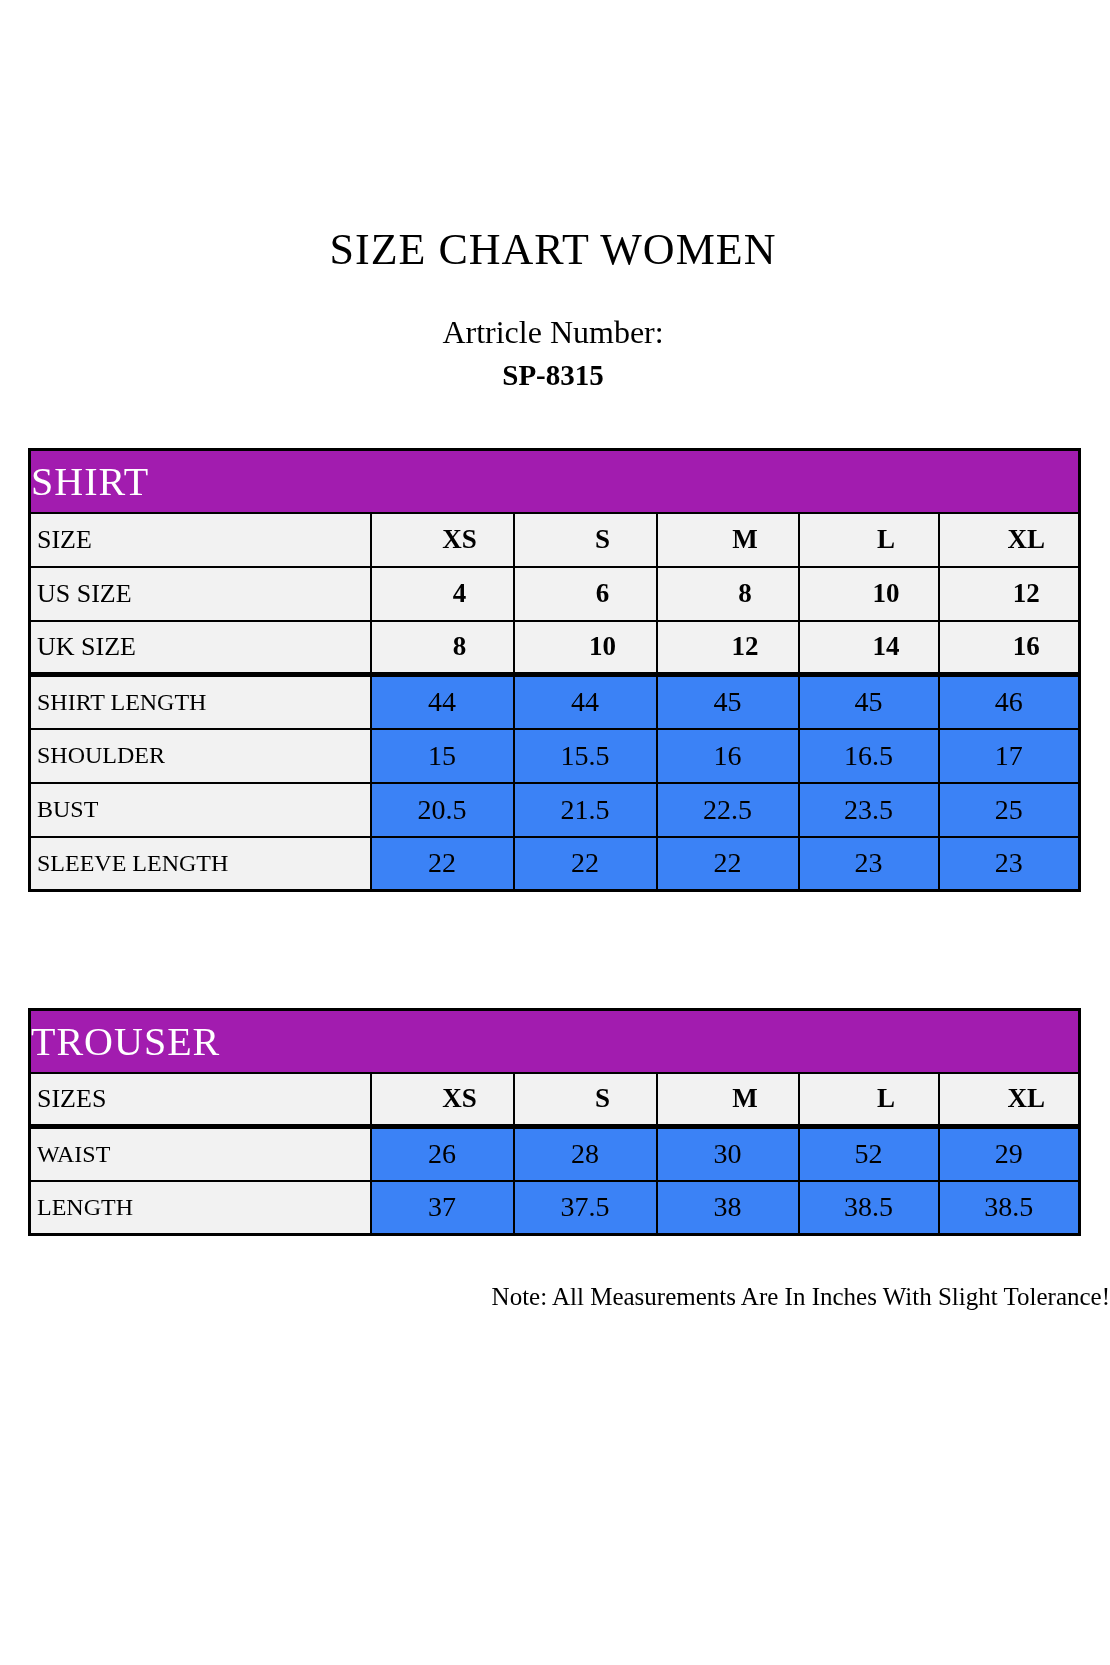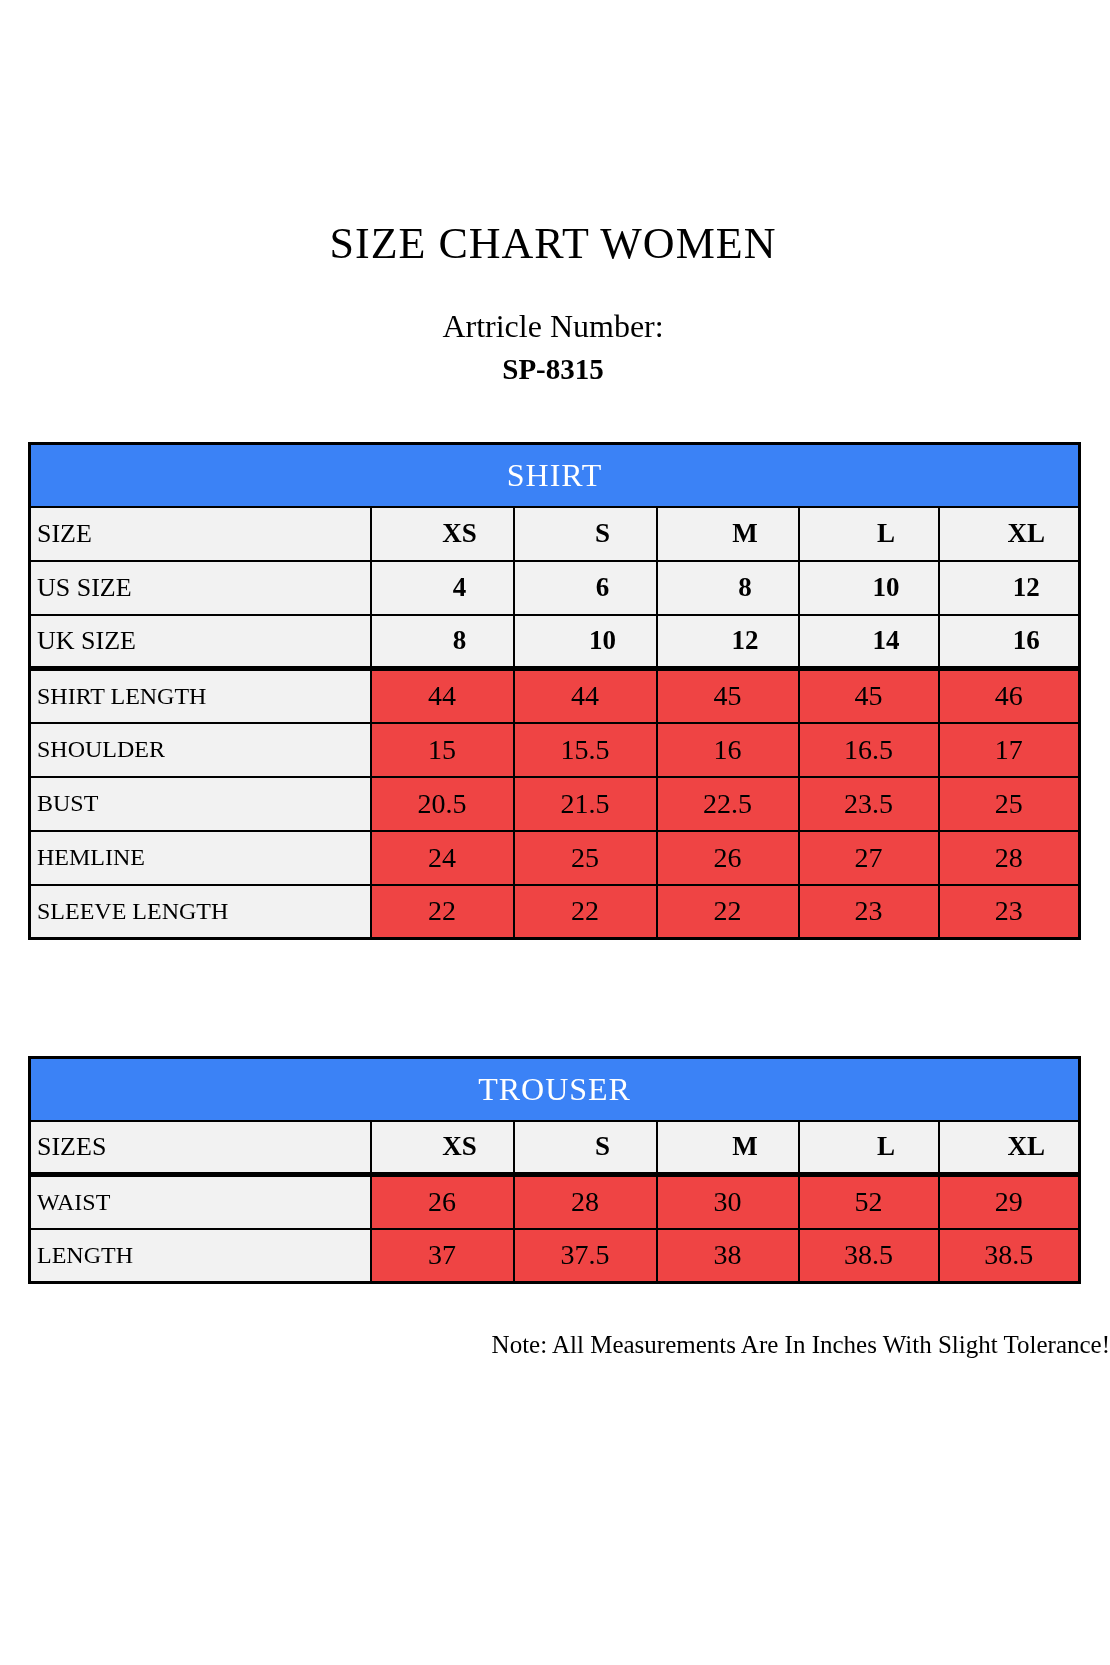--- a/index.html
+++ b/index.html
@@ -6,21 +6,21 @@
   html, body {
     width: 1110px;
     background: #ffffff;
     font-family: "Liberation Serif", "DejaVu Serif", serif;
     color: #000000;
   }
   body { height: 1665px; position: relative; }
 
   .header-block {
     width: 1050px;
-    margin: 0 0 0 28px;
+    margin: 6px 0 0 28px;
     text-align: center;
   }
   .page-title {
     padding-top: 222px;
     font-size: 44px;
     font-weight: normal;
     letter-spacing: 1px;
     line-height: 1;
   }
   .article-label {
@@ -39,27 +39,27 @@
     width: 1050px;
     margin-left: 28px;
     border-collapse: collapse;
     table-layout: fixed;
     border: 3px solid #000000;
   }
   .shirt-table { margin-top: 56px; }
   .trouser-table { margin-top: 116px; }
 
   .band-header th {
-    background: #3b82f6;
+    background: #a21caf;
     color: #ffffff;
     height: 63px;
-    font-size: 32px;
+    font-size: 40px;
     font-weight: normal;
     letter-spacing: 1px;
-    text-align: center;
+    text-align: left;
     vertical-align: middle;
   }
   .size-table td {
     border: 2px solid #000000;
     height: 54px;
     vertical-align: middle;
     background: #ffffff;
     text-align: center;
   }
   .size-table td.label-cell {
@@ -72,21 +72,21 @@
     font-weight: bold;
     font-size: 27px;
     padding-left: 35px;
   }
   td.label-bold { font-weight: normal; font-size: 26px; }
   td.label-plain { font-weight: normal; font-size: 26px; }
   td.label-small { font-weight: normal; font-size: 24px; }
   tr.measure-row td.value-cell {
     font-weight: normal;
     font-size: 28px;
-    background: #ef4444;
+    background: #3b82f6;
   }
   tr.thick-bottom td { border-bottom: 5px solid #000000; }
 
   .note-text {
     margin: 46px 0 0 28px;
     font-size: 25px;
     line-height: 1.2;
     text-align: right;
   }
 </style>
@@ -156,28 +156,20 @@
     </tr>
     <tr class="measure-row">
       <td class="label-cell label-small">BUST</td>
       <td class="value-cell">20.5</td>
       <td class="value-cell">21.5</td>
       <td class="value-cell">22.5</td>
       <td class="value-cell">23.5</td>
       <td class="value-cell">25</td>
     </tr>
     <tr class="measure-row">
-      <td class="label-cell label-small">HEMLINE</td>
-      <td class="value-cell">24</td>
-      <td class="value-cell">25</td>
-      <td class="value-cell">26</td>
-      <td class="value-cell">27</td>
-      <td class="value-cell">28</td>
-    </tr>
-    <tr class="measure-row">
       <td class="label-cell label-small">SLEEVE LENGTH</td>
       <td class="value-cell">22</td>
       <td class="value-cell">22</td>
       <td class="value-cell">22</td>
       <td class="value-cell">23</td>
       <td class="value-cell">23</td>
     </tr>
   </tbody>
 </table>
 

